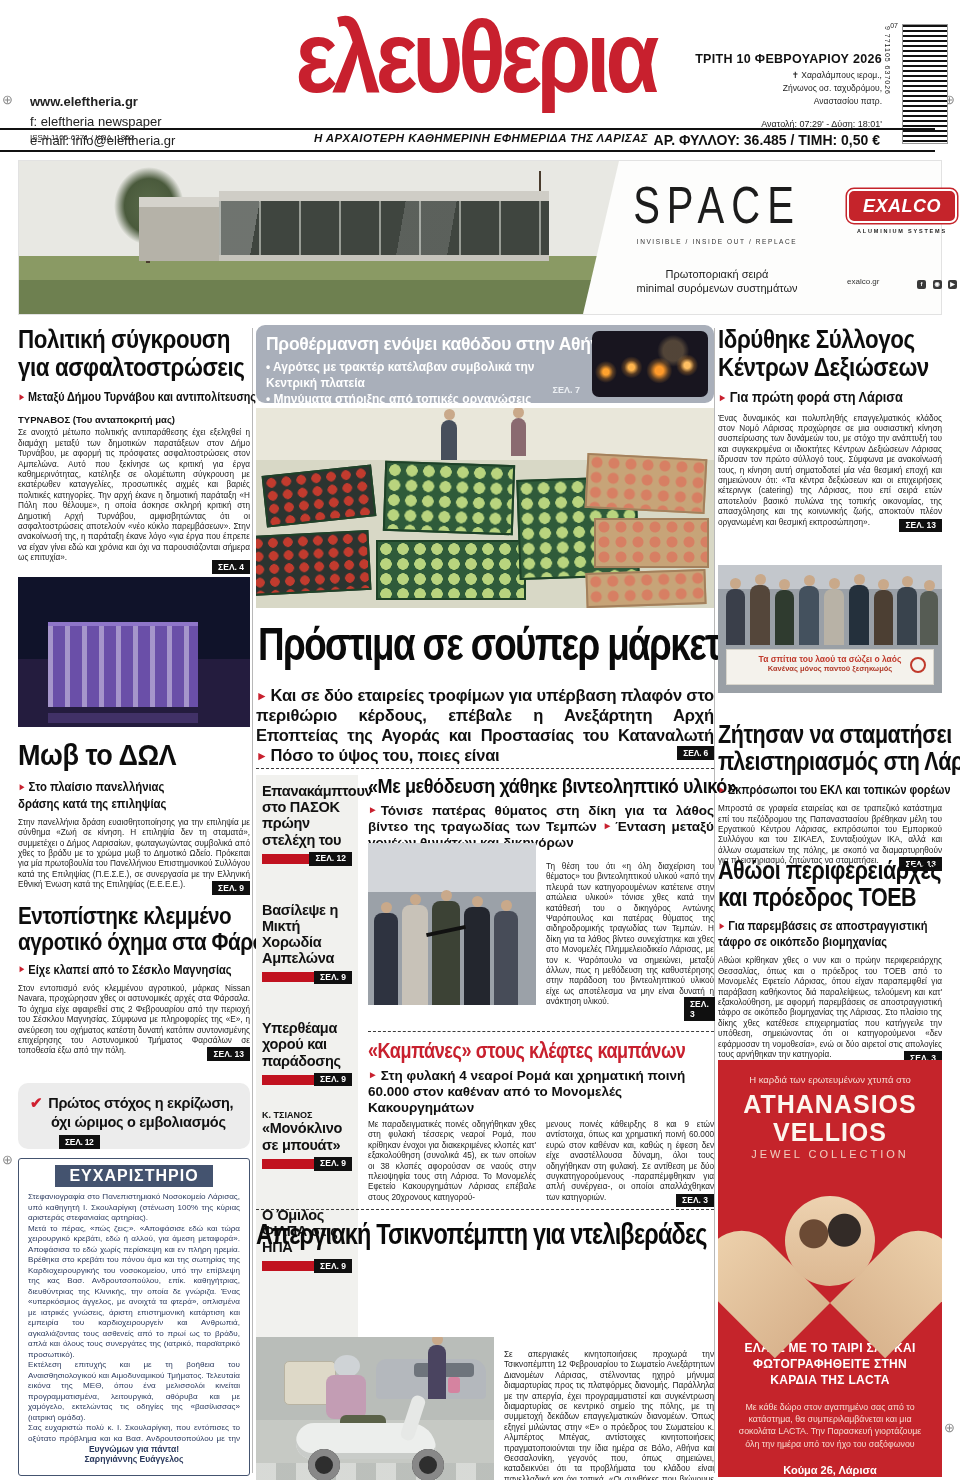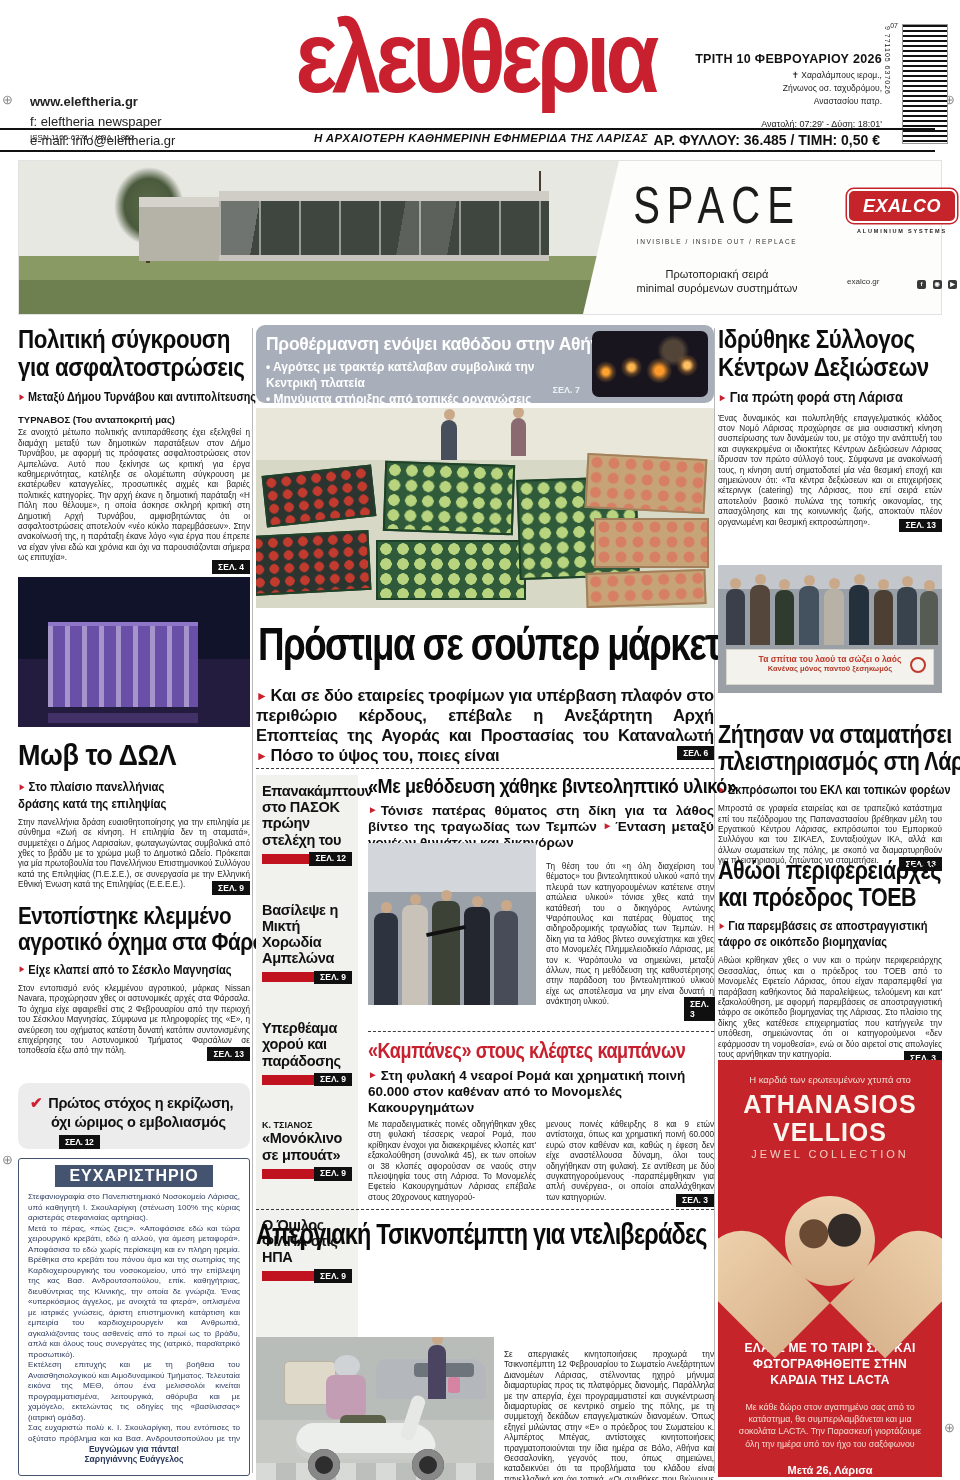--- a/index.html
+++ b/index.html
@@ -313,21 +313,21 @@
       </div>
 
       <div style="margin-top:36px;">
         <div class="teaser-ttl">Υπερθέαμα χορού και παράδοσης</div>
         <div class="bar-row">
             <span class="redbar"></span>
             <span class="badge">ΣΕΛ. 9</span>
           </div>
       </div>
 
-      <div style="margin-top:34px;">
+      <div style="margin-top:24px;">
         <div class="teaser-kicker">Κ. ΤΣΙΑΝΟΣ</div>
         <div class="teaser-ttl">«Μονόκλινο σε μπουάτ»</div>
         <div class="bar-row">
             <span class="redbar"></span>
             <span class="badge">ΣΕΛ. 9</span>
           </div>
       </div>
 
       <div style="margin-top:36px;">
         <div class="teaser-ttl">Ο Όμιλος ΦΙΛΠΑ στις ΗΠΑ</div>
@@ -452,17 +452,17 @@
       <div class="v-name">VELLIOS</div>
       <div class="v-coll" style="margin-top:2px;">JEWEL COLLECTION</div>
       <div class="heart" style="margin:18px auto 0;width:156px;height:140px;">
         <div class="heart-face" style="left:33px;top:18px;width:90px;height:90px;"></div>
       </div>
       <div class="v-cta" style="margin-top:22px;">
         <div>ΕΛΑΤΕ ΜΕ ΤΟ ΤΑΙΡΙ ΣΑΣ ΚΑΙ</div>
         <div>ΦΩΤΟΓΡΑΦΗΘΕΙΤΕ ΣΤΗΝ ΚΑΡΔΙΑ ΤΗΣ LACTA</div>
       </div>
       <div class="v-body" style="margin-top:12px;padding:0 6px;">Με κάθε δώρο στον αγαπημένο σας από το κατάστημα, θα συμπεριλαμβάνεται και μια σοκολάτα LACTA. Την Παρασκευή γιορτάζουμε όλη την ημέρα υπό τον ήχο του σαξόφωνου</div>
-      <div class="v-addr" style="margin-top:14px;">Μετά 26, Λάρισα</div>
+      <div class="v-addr" style="margin-top:14px;">Κούμα 26, Λάρισα</div>
     </div>
   </div>
 
 </div>
 
 </body></html>

